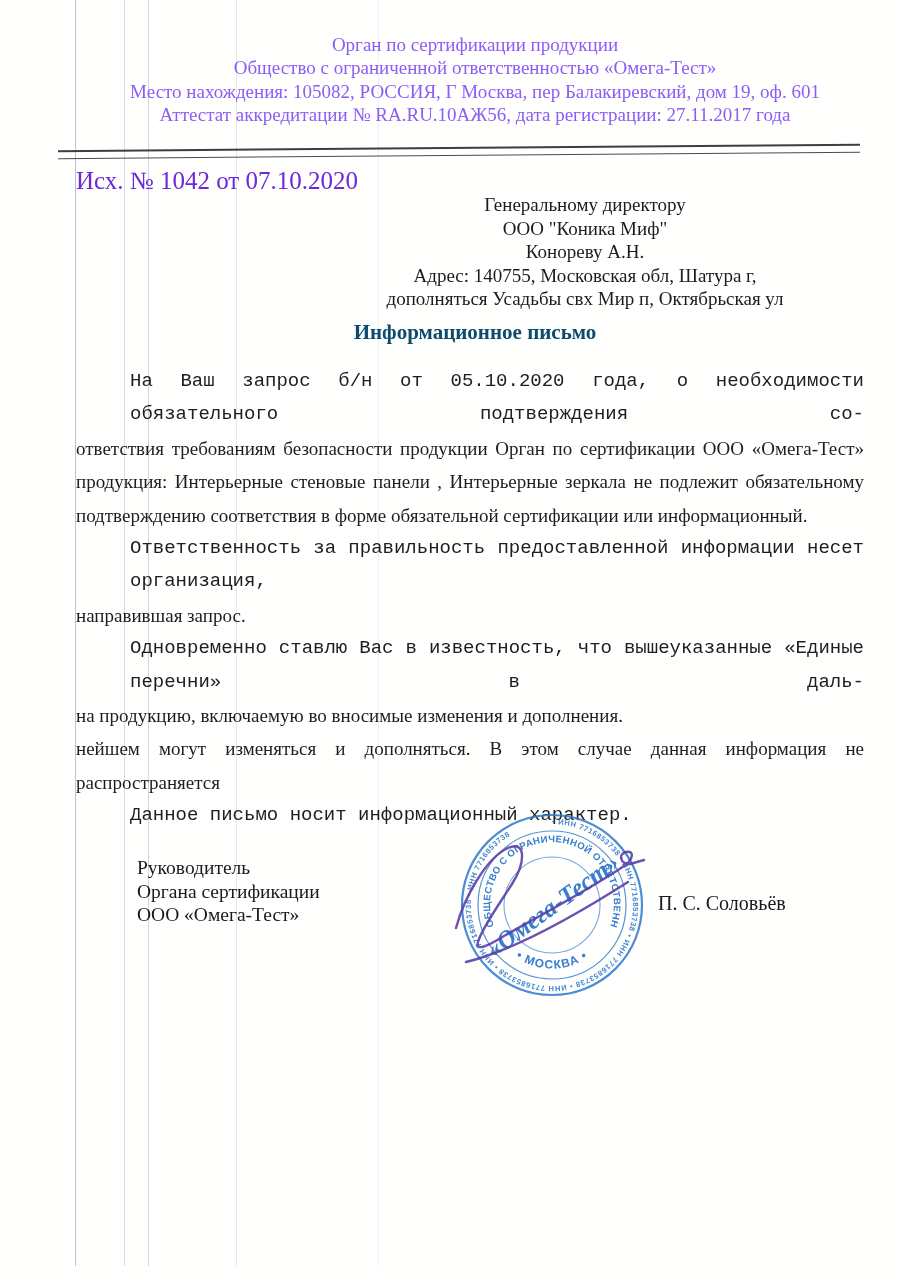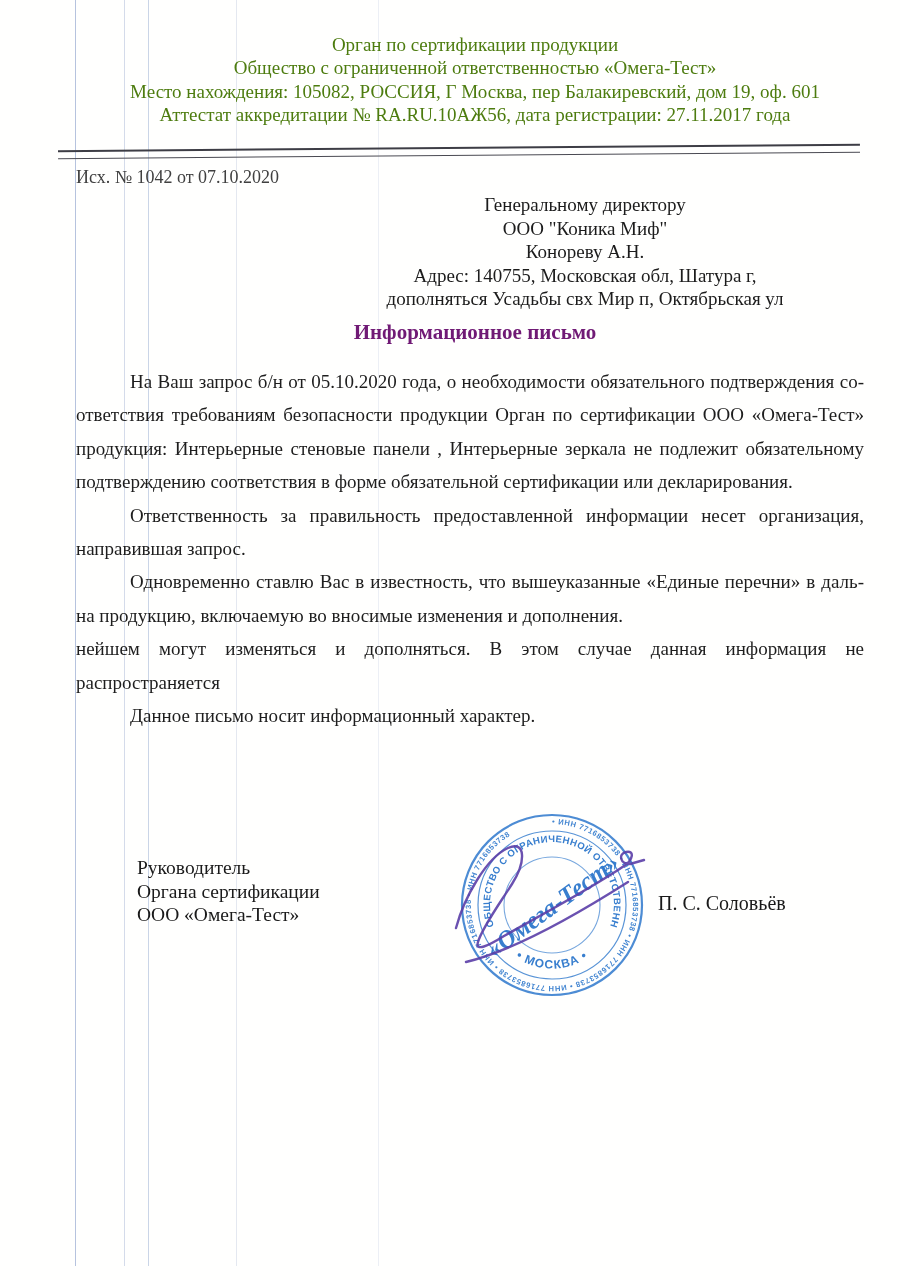--- a/index.html
+++ b/index.html
@@ -15,43 +15,43 @@
   
   .scan-line{position:absolute;top:0;height:1266px;width:1px;pointer-events:none;}
   .sl1{left:75px;background:#8fa3cc;opacity:.65;}
   .sl2{left:124px;background:#aab8d6;opacity:.5;}
   .sl3{left:148px;background:#9fb2d4;opacity:.55;}
   .sl4{left:236px;background:#c9d2e2;opacity:.5;}
   .sl5{left:378px;background:#dfe4ee;opacity:.6;}
 
   .letterhead{
     position:absolute;left:90px;top:33px;width:770px;
-    text-align:center;font-size:19px;line-height:23.4px;color:#4d7c0f;
+    text-align:center;font-size:19px;line-height:23.4px;color:#8b5cf6;
   }
   .double-rule{
     position:absolute;left:58px;top:147px;width:802px;height:6px;
     border-top:2.5px solid #3d3d45;border-bottom:1.8px solid #4a4a52;
     transform:rotate(-0.45deg);
   }
-  .outgoing-ref{position:absolute;left:76px;top:167px;font-size:18px;color:#404040;}
+  .outgoing-ref{position:absolute;left:76px;top:167px;font-size:25px;color:#6d28d9;}
   .addressee{
     position:absolute;right:55px;top:193px;width:520px;
     text-align:center;font-size:19px;line-height:23.6px;color:#1c1c1c;
   }
   .doc-title{
     position:absolute;left:90px;top:320px;width:770px;margin:0;
-    text-align:center;font-size:21px;font-weight:bold;color:#701a75;
+    text-align:center;font-size:21px;font-weight:bold;color:#0c4a6e;
   }
   .body-text{
     position:absolute;left:76px;top:365px;width:788px;
     font-size:19px;line-height:33.4px;color:#1e1e1e;
   }
   .bline{text-align:justify;text-align-last:justify;white-space:normal;}
   .bline.left-last{text-align-last:auto;}
-  .bline.indent{padding-left:54px;}
+  .bline.indent{padding-left:54px;font-family:Liberation Mono, monospace;}
   .para{margin:0;}
 
   .signature-block{
     position:absolute;left:137px;top:856px;
     font-size:19.5px;line-height:23.6px;color:#1a1a1a;
   }
   .signer-name{position:absolute;left:658px;top:892px;font-size:20px;color:#1a1a1a;}
 
   .stamp-svg{position:absolute;left:432px;top:802px;width:226px;height:208px;}
   .stamp-ring-small{font-family:"Liberation Sans","DejaVu Sans",sans-serif;font-size:7.6px;font-weight:bold;letter-spacing:.6px;}
@@ -89,21 +89,21 @@
     <div>дополняться Усадьбы свх Мир п, Октябрьская ул</div>
   </div>
 
   <h1 class="doc-title">Информационное письмо</h1>
 
   <div class="body-text">
     <div class="para">
       <div class="bline indent">На Ваш запрос б/н от 05.10.2020 года, о необходимости обязательного подтверждения со-</div>
       <div class="bline">ответствия требованиям безопасности продукции Орган по сертификации ООО «Омега-Тест»</div>
       <div class="bline">продукция: Интерьерные стеновые панели , Интерьерные зеркала не подлежит обязательному</div>
-      <div class="bline left-last">подтверждению соответствия в форме обязательной сертификации или декларирования.</div>
+      <div class="bline left-last">подтверждению соответствия в форме обязательной сертификации или информационный.</div>
     </div>
     <div class="para">
       <div class="bline indent">Ответственность за правильность предоставленной информации несет организация,</div>
       <div class="bline left-last">направившая запрос.</div>
     </div>
     <div class="para">
       <div class="bline indent">Одновременно ставлю Вас в известность, что вышеуказанные «Единые перечни» в даль-</div>
       <div class="bline left-last">на продукцию, включаемую во вносимые изменения и дополнения.</div>
       <div class="bline">нейшем могут изменяться и дополняться. В этом случае данная информация не распространяется</div>
     </div>

